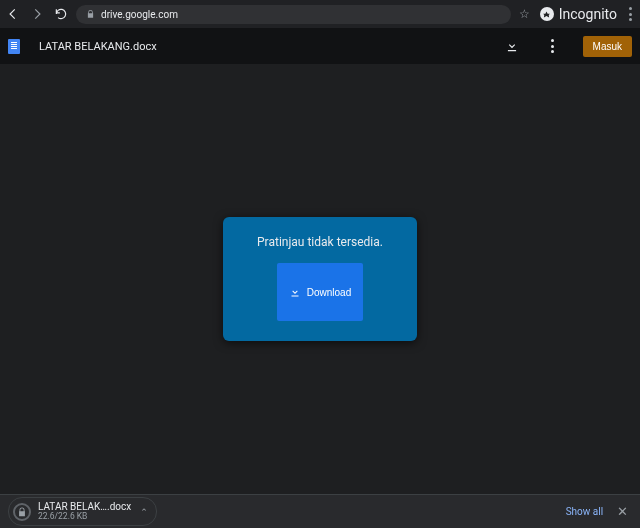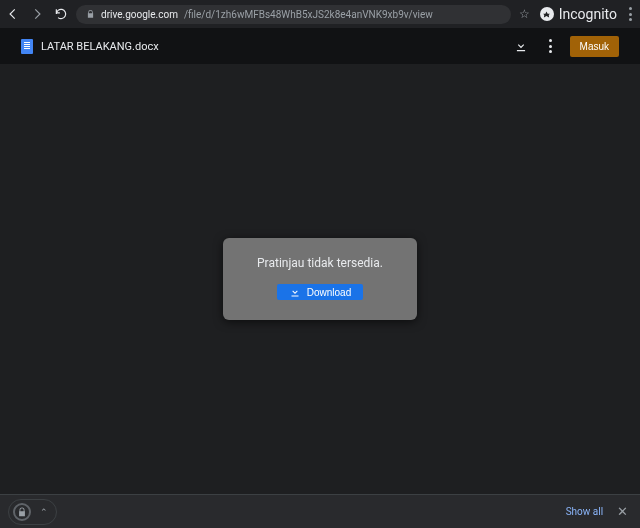--- a/index.html
+++ b/index.html
@@ -41,22 +41,22 @@
   .arrow-svg{width:14px;height:14px;stroke:#9aa0a6;stroke-width:2;fill:none;}
   .arrow-svg.active{stroke:#e8eaed;}
   .star{ font-size:12px; color:#9aa0a6;}
 
   
   .drive-bar {
     height: 36px;
     background: #111214;
     display: flex;
     align-items: center;
-    padding: 0 21px;
-    gap: 8px;
+    padding: 0 8px;
+    gap: 19px;
     color: #e8eaed;
     font-size: 11px;
   }
   .doc-icon { width:12px; height:15px; background:#4285f4; border-radius:1px; position:relative; }
   .doc-icon::before{content:"";position:absolute;left:3px;right:3px;top:3px;height:1px;background:#fff;box-shadow:0 2px 0 #fff,0 4px 0 #fff,0 6px 0 #fff;}
   .drive-bar .spacer{flex:1;}
   .drive-bar .iconbtn{width:22px;height:22px;display:flex;align-items:center;justify-content:center;color:#e8eaed;}
   .masuk-btn{
     background:#a16207;color:#fff;border:none;border-radius:2px;
     font-size:10px;padding:5px 10px;font-weight:500;
@@ -64,30 +64,30 @@
   .dl-svg{width:14px;height:14px;fill:#e8eaed;}
 
   
   .viewer {
     position: relative;
     height: calc(528px - 28px - 36px - 34px);
     background: #1e1f21;
     display:flex;align-items:center;justify-content:center;
   }
   .preview-card{
-    background:#737373;
+    background:#0369a1;
     border-radius:6px;
     padding:18px 34px 20px;
     display:flex;flex-direction:column;align-items:center;gap:14px;
     box-shadow:0 2px 10px rgba(0,0,0,.6);
   }
   .preview-card .msg{color:#e8eaed;font-size:12px;}
   .dl-btn{
     background:#1a73e8;color:#fff;border:none;border-radius:2px;
-    font-size:10px;padding:2px 12px;display:flex;align-items:center;gap:6px;font-weight:500;
+    font-size:10px;padding:23px 12px;display:flex;align-items:center;gap:6px;font-weight:500;
   }
   .dl-btn svg{width:12px;height:12px;fill:#fff;}
 
   
   .shelf{
     height:34px;background:#292a2d;border-top:1px solid #3c4043;
     display:flex;align-items:center;padding:0 8px;color:#e8eaed;font-size:10px;gap:8px;
   }
   .shelf .item{display:flex;align-items:center;gap:7px;border:1px solid #3c4043;border-radius:14px;padding:3px 8px 3px 4px;}
   .shelf .progress-ring{width:18px;height:18px;border:2px solid #5f6368;border-radius:50%;display:flex;align-items:center;justify-content:center;}
@@ -113,21 +113,20 @@
       </svg>
     <svg class="arrow-svg active" viewBox="0 0 24 24">
         <path d="M4 12a8 8 0 1 1 3 6.2M4 4v6h6"></path>
       </svg>
   </div>
   <div class="addr">
     <svg width="9" height="10" viewBox="0 0 24 24" fill="#9aa0a6">
         <path d="M6 10V7a6 6 0 1 1 12 0v3h1v12H5V10h1zm2 0h8V7a4 4 0 1 0-8 0v3z"></path>
       </svg>
     <span class="host">drive.google.com</span>
-      <span>/file/d/1zh6wMFBs48WhB5xJS2k8e4anVNK9xb9v/view</span>
   </div>
   <div class="right">
     <span class="star">☆</span>
     <div class="incog-badge">
       <span class="avatar">
         <svg width="9" height="9" viewBox="0 0 24 24" fill="#202124">
             <path d="M12 4l-3 6H3l3 3-1 7 7-4 7 4-1-7 3-3h-6z"></path>
           </svg>
       </span>
       <span>Incognito</span>
@@ -171,18 +170,22 @@
   </div>
 </div>
 
 <div class="shelf">
   <div class="item">
     <span class="progress-ring">
       <svg viewBox="0 0 24 24">
           <path d="M6 10V7a6 6 0 1 1 12 0v3h1v12H5V10h1zm2 0h8V7a4 4 0 1 0-8 0v3z"></path>
         </svg>
     </span>
+    <span class="txts">
+      <span class="fname">LATAR BELAK….docx</span>
+      <span class="fsize">22.6/22.6 KB</span>
+    </span>
     <span class="chev">⌃</span>
   </div>
   <span class="spacer"></span>
   <span class="showall">Show all</span>
   <span class="close">✕</span>
 </div>
 
 </body></html>

